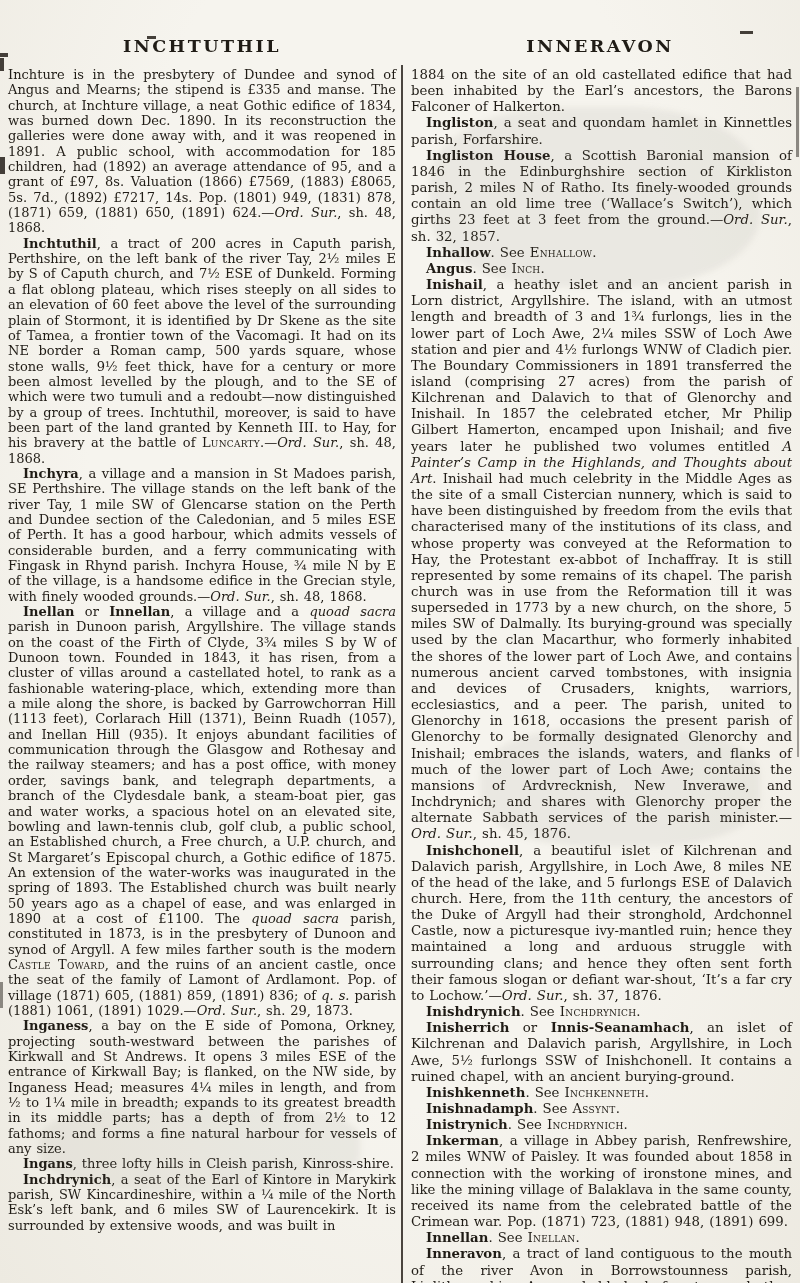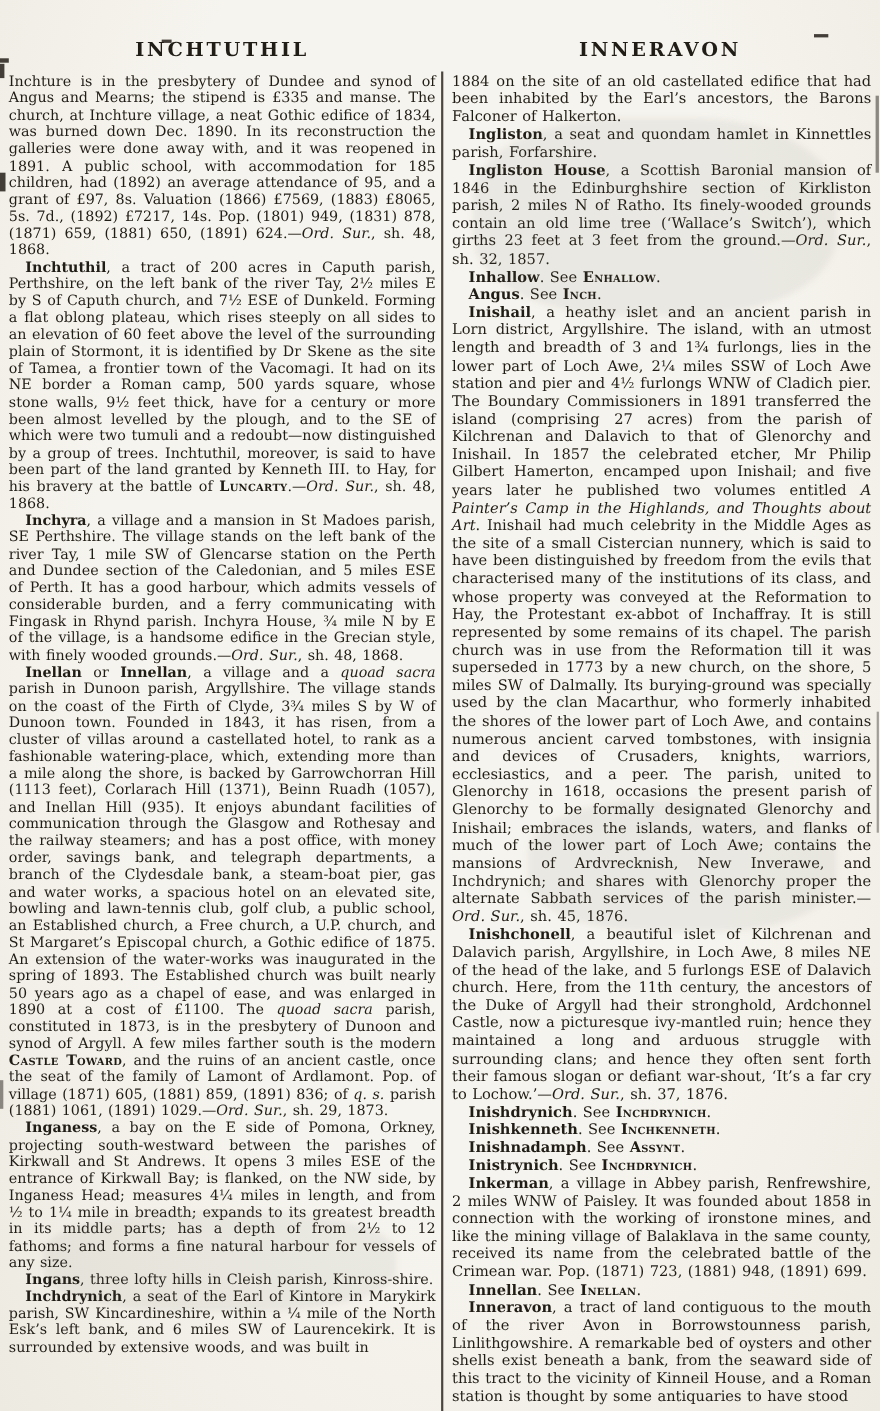--- a/index.html
+++ b/index.html
@@ -18,21 +18,21 @@
   .col-header.left{left:8px;width:388px;}
   .col-header.right{left:408px;width:384px;}
   .divider{position:absolute;left:401px;top:38px;height:1245px;width:1.6px;background:#2b2620;opacity:.85;}
   .column{position:absolute;top:40px;text-align:justify;word-spacing:.06em;}
   .left-col{left:8px;width:388px;font-size:13px;line-height:15.35px;}
   .right-col{left:411px;width:381px;font-size:13.3px;line-height:16.15px;}
   p.entry{margin:0;text-indent:15px;}
   p.entry.no-indent{text-indent:0;}
   .b{font-weight:bold;}
   .i{font-style:italic;}
-  .sc{font-variant:small-caps;letter-spacing:.02em;font-weight:bold;}
+  .sc{font-variant:small-caps;letter-spacing:.02em;}
   .page-number{position:absolute;left:56px;top:1259px;font-size:13px;letter-spacing:1px;}
   .artifact{position:absolute;background:#241f19;opacity:.85;}
   .smudge{position:absolute;background:rgba(105,98,86,.08);filter:blur(3px);border-radius:40%;}
 </style>
 </head>
 <body>
 
 <div class="page">
 
   <div class="col-header left">INCHTUTHIL</div>
@@ -51,20 +51,21 @@
     </div>
   <div class="column right-col">
       <p class="entry no-indent"><span>1884 on the site of an old castellated edifice that had been inhabited by the Earl’s ancestors, the Barons Falconer of Halkerton.</span></p>
       <p class="entry"><span class="b">Ingliston</span><span>, a seat and quondam hamlet in Kinnettles parish, Forfarshire.</span></p>
       <p class="entry"><span class="b">Ingliston House</span><span>, a Scottish Baronial mansion of 1846 in the Edinburghshire section of Kirkliston parish, 2 miles N of Ratho.  Its finely-wooded grounds contain an old lime tree (‘Wallace’s Switch’), which girths 23 feet at 3 feet from the ground.—</span><span class="i">Ord. Sur.</span><span>, sh. 32, 1857.</span></p>
       <p class="entry"><span class="b">Inhallow</span><span>.  See </span><span class="sc">Enhallow</span><span>.</span></p>
       <p class="entry"><span class="b">Angus</span><span>.  See </span><span class="sc">Inch</span><span>.</span></p>
       <p class="entry"><span class="b">Inishail</span><span>, a heathy islet and an ancient parish in Lorn district, Argyllshire.  The island, with an utmost length and breadth of 3 and 1¾ furlongs, lies in the lower part of Loch Awe, 2¼ miles SSW of Loch Awe station and pier and 4½ furlongs WNW of Cladich pier.  The Boundary Commissioners in 1891 transferred the island (comprising 27 acres) from the parish of Kilchrenan and Dalavich to that of Glenorchy and Inishail.  In 1857 the celebrated etcher, Mr Philip Gilbert Hamerton, encamped upon Inishail; and five years later he published two volumes entitled </span><span class="i">A Painter’s Camp in the Highlands, and Thoughts about Art</span><span>.  Inishail had much celebrity in the Middle Ages as the site of a small Cistercian nunnery, which is said to have been distinguished by freedom from the evils that characterised many of the institutions of its class, and whose property was conveyed at the Reformation to Hay, the Protestant ex-abbot of Inchaffray.  It is still represented by some remains of its chapel.  The parish church was in use from the Reformation till it was superseded in 1773 by a new church, on the shore, 5 miles SW of Dalmally. Its burying-ground was specially used by the clan Macarthur, who formerly inhabited the shores of the lower part of Loch Awe, and contains numerous ancient carved tombstones, with insignia and devices of Crusaders, knights, warriors, ecclesiastics, and a peer. The parish, united to Glenorchy in 1618, occasions the present parish of Glenorchy to be formally designated Glenorchy and Inishail; embraces the islands, waters, and flanks of much of the lower part of Loch Awe; contains the mansions of Ardvrecknish, New Inverawe, and Inchdrynich; and shares with Glenorchy proper the alternate Sabbath services of the parish minister.—</span><span class="i">Ord. Sur.</span><span>, sh. 45, 1876.</span></p>
       <p class="entry"><span class="b">Inishchonell</span><span>, a beautiful islet of Kilchrenan and Dalavich parish, Argyllshire, in Loch Awe, 8 miles NE of the head of the lake, and 5 furlongs ESE of Dalavich church.  Here, from the 11th century, the ancestors of the Duke of Argyll had their stronghold, Ardchonnel Castle, now a picturesque ivy-mantled ruin; hence they maintained a long and arduous struggle with surrounding clans; and hence they often sent forth their famous slogan or defiant war-shout, ‘It’s a far cry to Lochow.’—</span><span class="i">Ord. Sur.</span><span>, sh. 37, 1876.</span></p>
       <p class="entry"><span class="b">Inishdrynich</span><span>.  See </span><span class="sc">Inchdrynich</span><span>.</span></p>
+      <p class="entry"><span class="b">Inisherrich</span><span> or </span><span class="b">Innis-Seanamhach</span><span>, an islet of Kilchrenan and Dalavich parish, Argyllshire, in Loch Awe, 5½ furlongs SSW of Inishchonell.  It contains a ruined chapel, with an ancient burying-ground.</span></p>
       <p class="entry"><span class="b">Inishkenneth</span><span>.  See </span><span class="sc">Inchkenneth</span><span>.</span></p>
       <p class="entry"><span class="b">Inishnadamph</span><span>.  See </span><span class="sc">Assynt</span><span>.</span></p>
       <p class="entry"><span class="b">Inistrynich</span><span>.  See </span><span class="sc">Inchdrynich</span><span>.</span></p>
       <p class="entry"><span class="b">Inkerman</span><span>, a village in Abbey parish, Renfrewshire, 2 miles WNW of Paisley.  It was founded about 1858 in connection with the working of ironstone mines, and like the mining village of Balaklava in the same county, received its name from the celebrated battle of the Crimean war.  Pop. (1871) 723, (1881) 948, (1891) 699.</span></p>
       <p class="entry"><span class="b">Innellan</span><span>.  See </span><span class="sc">Inellan</span><span>.</span></p>
       <p class="entry"><span class="b">Inneravon</span><span>, a tract of land contiguous to the mouth of the river Avon in Borrowstounness parish, Linlithgowshire.  A remarkable bed of oysters and other shells exist beneath a bank, from the seaward side of this tract to the vicinity of Kinneil House, and a Roman station is thought by some antiquaries to have stood</span></p>
     </div>
 
   <div class="page-number">288</div>
 

